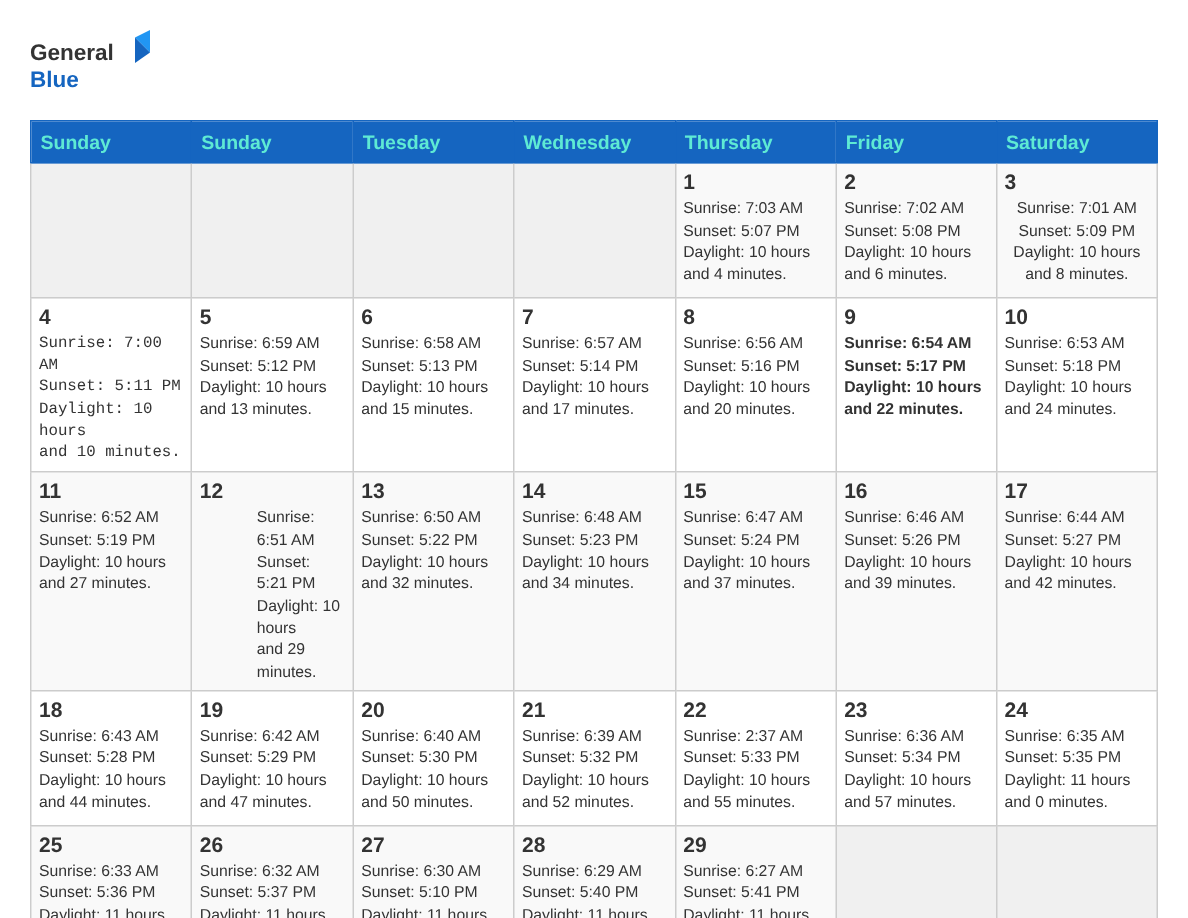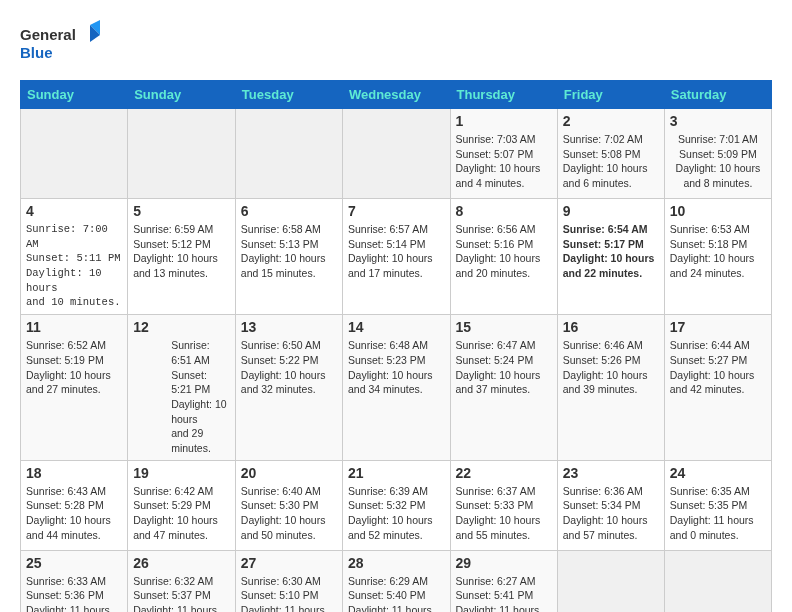--- a/index.html
+++ b/index.html
@@ -261,21 +261,21 @@
         </td>
         <td>
           <span class="day-num">21</span>
           <div class="day-info" style="white-space: pre-line;">Sunrise: 6:39 AM
 Sunset: 5:32 PM
 Daylight: 10 hours
 and 52 minutes.</div>
         </td>
         <td>
           <span class="day-num">22</span>
-          <div class="day-info" style="white-space: pre-line;">Sunrise: 6:37 AM
+          <div class="day-info" style="white-space: pre-line;">Sunrise: 2:37 AM
 Sunset: 5:33 PM
 Daylight: 10 hours
 and 55 minutes.</div>
         </td>
         <td>
           <span class="day-num">23</span>
           <div class="day-info" style="white-space: pre-line;">Sunrise: 6:36 AM
 Sunset: 5:34 PM
 Daylight: 10 hours
 and 57 minutes.</div>

